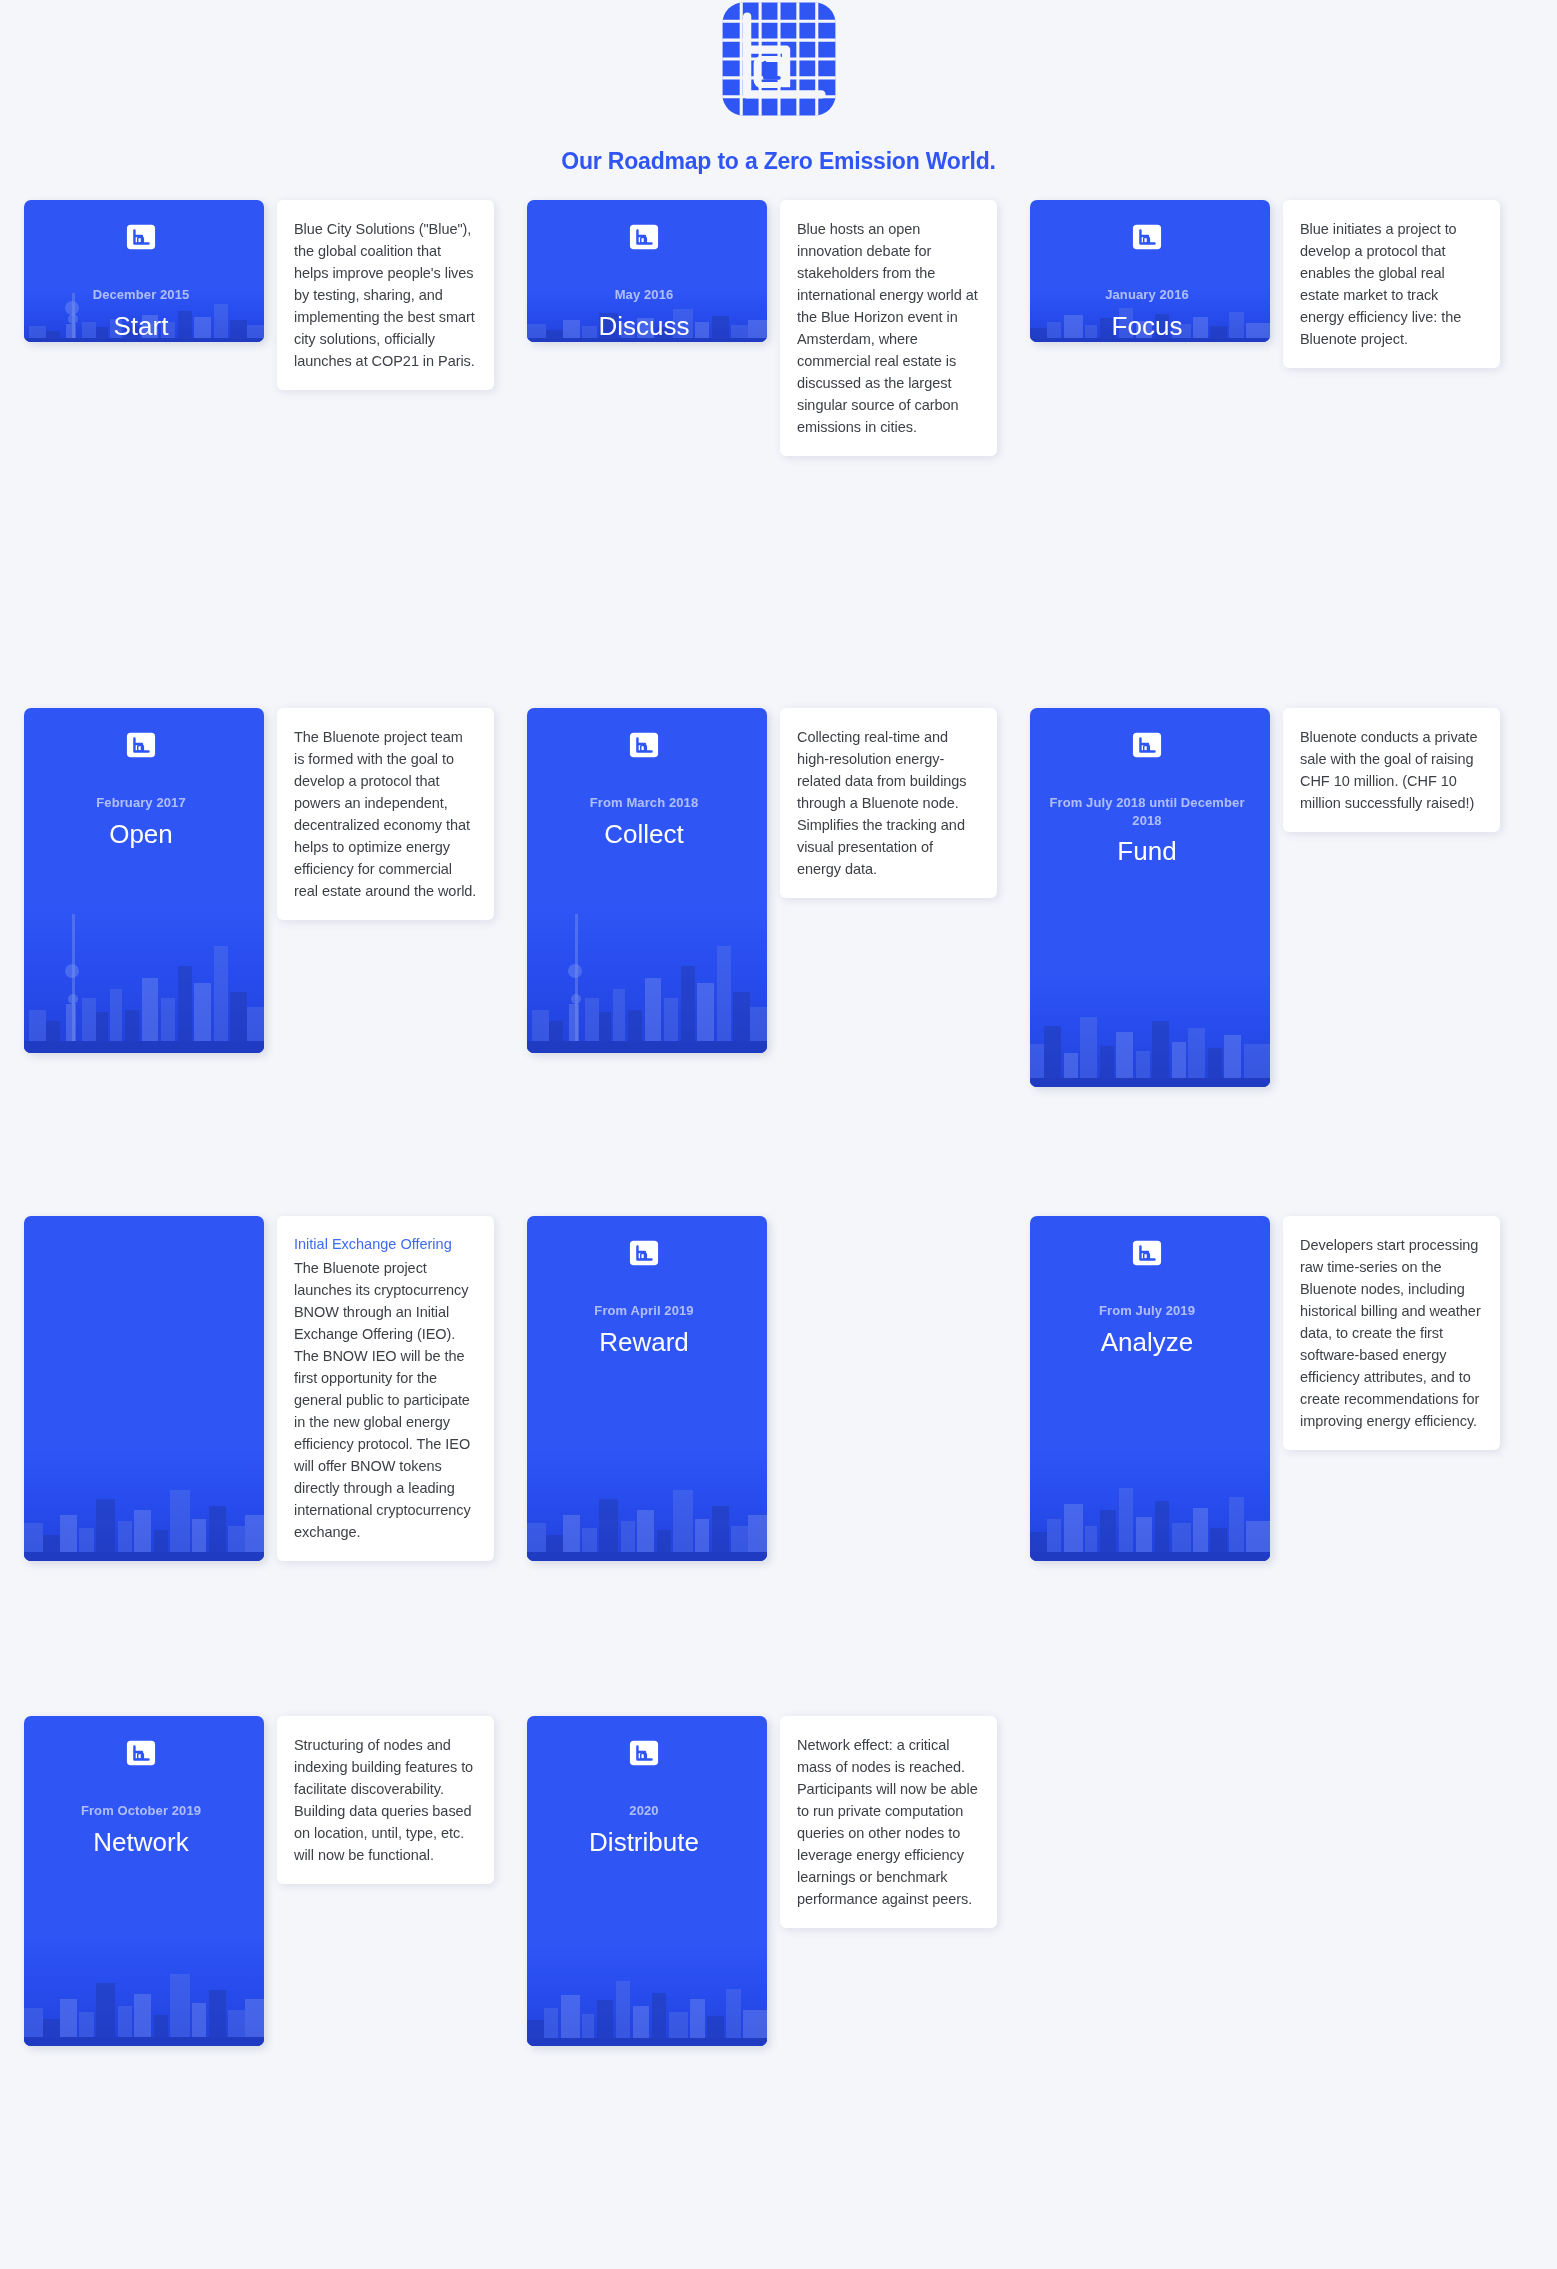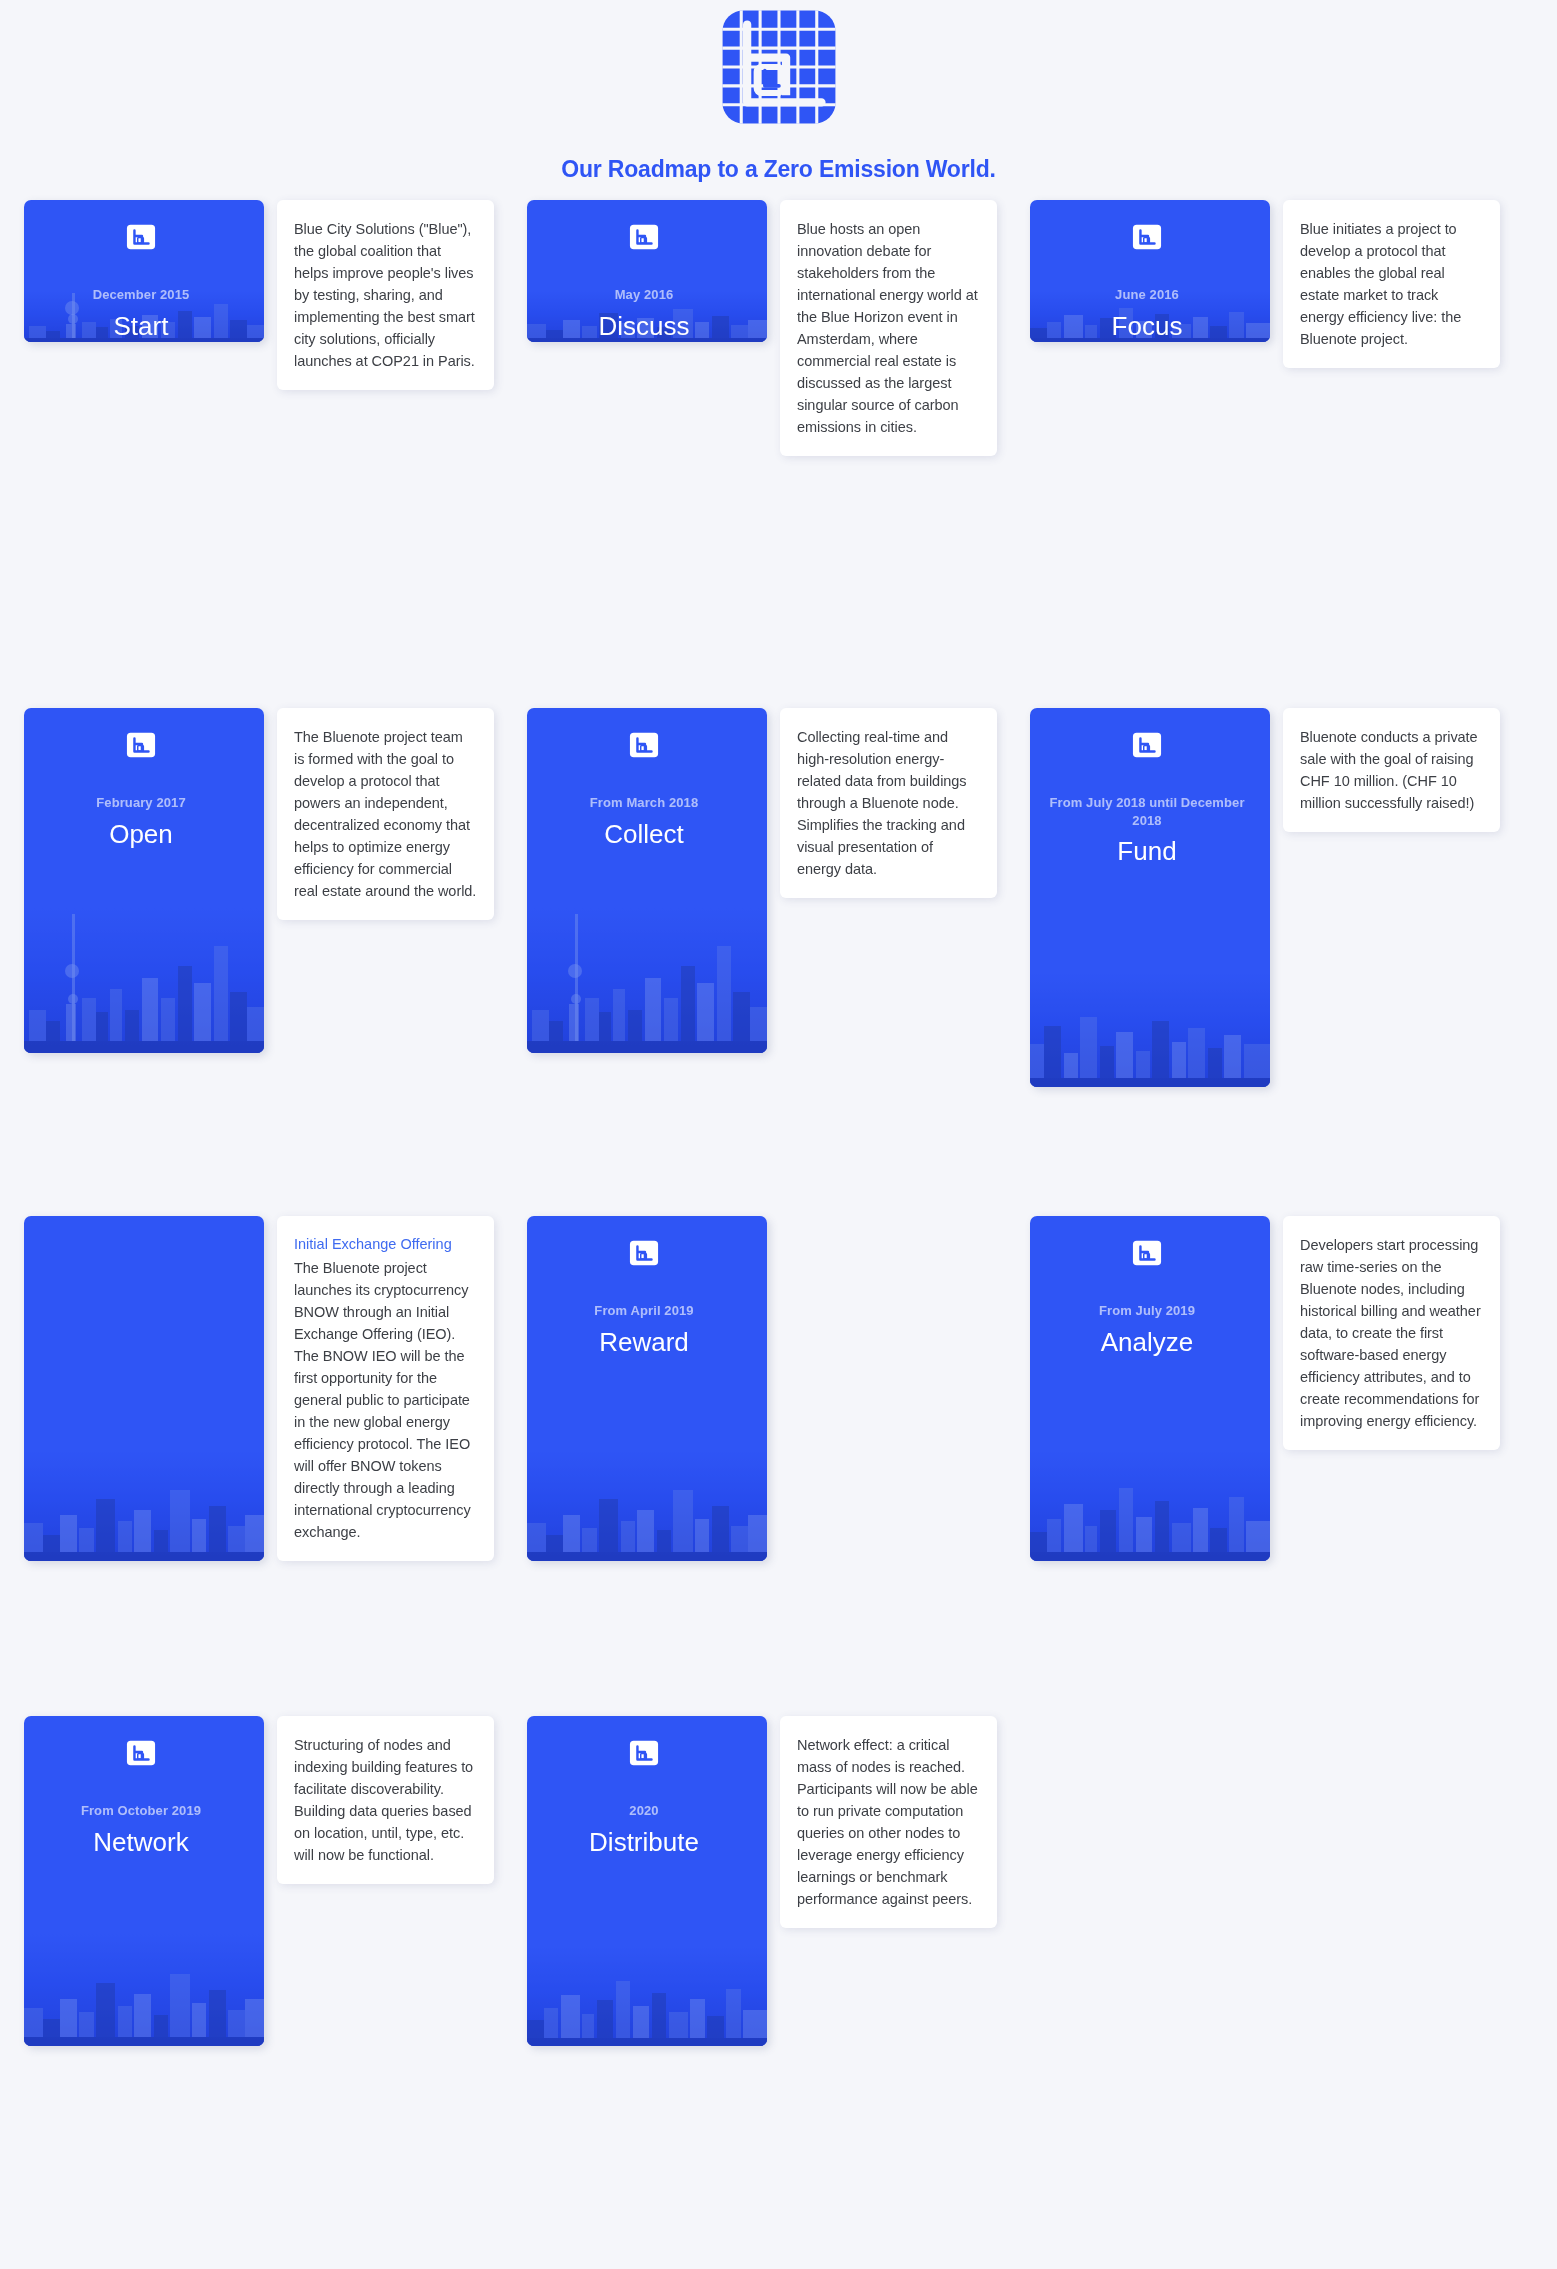--- a/index.html
+++ b/index.html
@@ -13,21 +13,20 @@
     position: relative;
     width: 1557px;
     height: 2269px;
     background: #f5f6fa;
     overflow: hidden;
   }
 
   
   .header {
     width: 100%;
-    padding-top: 8px;
     display: flex;
     flex-direction: column;
     align-items: center;
     background: #f5f6fa;
   }
   .logo {
     width: 118px;
     height: 118px;
     display: block;
   }
@@ -292,21 +291,21 @@
           <div class="water"></div>
           <div class="veil"></div>
         </div>
         <div class="card-inner">
           <svg class="card-icon" viewBox="0 0 32 32">
             <rect x="1" y="3" width="30" height="26" rx="4" fill="#ffffff"></rect>
             <path d="M9 9 L9 23 L24 23" fill="none" stroke="#2f55f5" stroke-width="2.6" stroke-linecap="round" stroke-linejoin="round"></path>
             <path d="M9 15 L17 15 L17 22" fill="none" stroke="#2f55f5" stroke-width="2.6" stroke-linejoin="round"></path>
             <rect x="12.5" y="16.5" width="6" height="6" rx="1" fill="none" stroke="#2f55f5" stroke-width="1.6"></rect>
           </svg>
-          <div class="vdate">June 2016</div>
+          <div class="vdate">January 2016</div>
           <div class="vtitle">Focus</div>
         </div>
       </div>
       <div class="tcard">
         <div class="body">Blue initiates a project to develop a protocol that enables the global real estate market to track energy efficiency live: the Bluenote project.</div>
       </div>
     </div>
 
     <div class="pair">
       <div class="vcard" style="height:345px">

